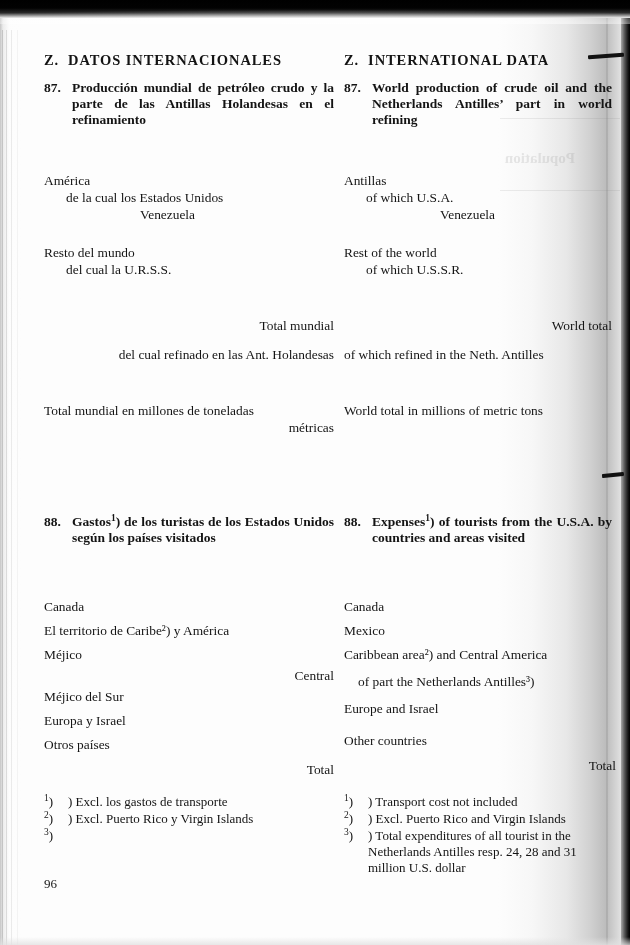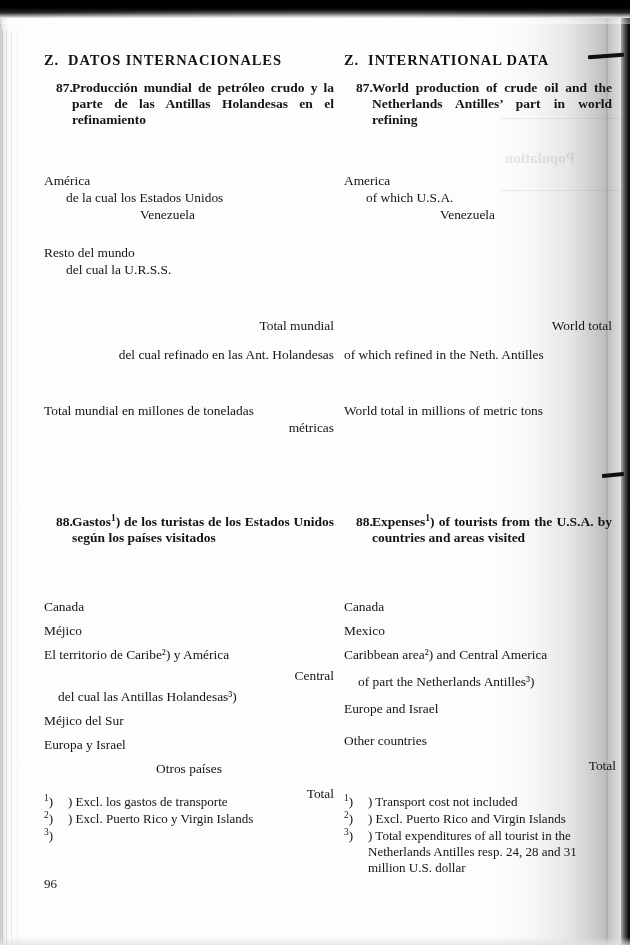--- a/index.html
+++ b/index.html
@@ -127,21 +127,21 @@
   .head {
     font-size: 14.5px;
     font-weight: bold;
     letter-spacing: 0.9px;
     white-space: nowrap;
   }
   .head .z { margin-right: 9px; }
 
   .item-no {
     position: absolute;
-    left: 12px; top: 0;
+    left: 0; top: 0;
     font-size: 13.5px;
     font-weight: bold;
   }
   .item-body {
     margin-left: 28px;
     font-size: 13.5px;
     font-weight: bold;
     line-height: 16px;
     text-align: justify;
   }
@@ -257,23 +257,27 @@
     </div>
     <div class="col-l block" style="top:332px;">
       <div class="line right">del cual refinado en las Ant. Holandesas</div>
     </div>
     <div class="col-l block" style="top:388px;">
       <div class="line">Total mundial en millones de toneladas</div>
       <div class="line right">métricas</div>
     </div>
 
     <div class="col-r block" style="top:158px;">
-      <div class="line">America</div>
+      <div class="line">Antillas</div>
       <div class="line ind1">of which U.S.A.</div>
       <div class="line ind2">Venezuela</div>
+    </div>
+    <div class="col-r block" style="top:230px;">
+      <div class="line">Rest of the world</div>
+      <div class="line ind1">of which U.S.S.R.</div>
     </div>
     <div class="col-r block" style="top:303px;">
       <div class="line right">World total</div>
     </div>
     <div class="col-r block" style="top:332px; width:276px;">
       <div class="line">of which refined in the Neth. Antilles</div>
     </div>
     <div class="col-r block" style="top:388px; width:276px;">
       <div class="line">World total in millions of metric tons</div>
     </div>
@@ -282,27 +286,26 @@
       <span class="item-no">88.</span>
       <div class="item-body"><span>Gastos</span><sup>1</sup><span>) de los turistas de los Estados Unidos según los países visitados</span></div>
     </div>
     <div class="col-r block" style="top:500px;">
       <span class="item-no">88.</span>
       <div class="item-body"><span>Expenses</span><sup>1</sup><span>) of tourists from the U.S.A. by countries and areas visited</span></div>
     </div>
 
     <div class="col-l block" style="top:581px;">
       <div class="line" style="line-height:24px;">Canada</div>
+      <div class="line" style="line-height:24px;">El territorio de Caribe²) y América</div>
       <div class="line" style="line-height:24px;">Méjico</div>
-      <div class="line" style="line-height:24px;">El territorio de Caribe²) y América</div>
       <div class="line right" style="line-height:18px;">Central</div>
-      <div class="line ind3" style="line-height:24px;">del cual las Antillas Holandesas³)</div>
       <div class="line" style="line-height:24px;">Méjico del Sur</div>
       <div class="line" style="line-height:24px;">Europa y Israel</div>
-      <div class="line" style="line-height:24px;text-align:center;">Otros países</div>
+      <div class="line" style="line-height:24px;">Otros países</div>
       <div class="line right" style="line-height:26px;">Total</div>
     </div>
 
     <div class="col-r block" style="top:581px; width:272px;">
       <div class="line" style="line-height:24px;">Canada</div>
       <div class="line" style="line-height:24px;">Mexico</div>
       <div class="line" style="line-height:24px;">Caribbean area²) and Central America</div>
       <div class="line ind3" style="line-height:30px;">of part the Netherlands Antilles³)</div>
       <div class="line" style="line-height:24px;">Europe and Israel</div>
       <div class="line" style="line-height:24px;margin-top:8px;">Other countries</div>

